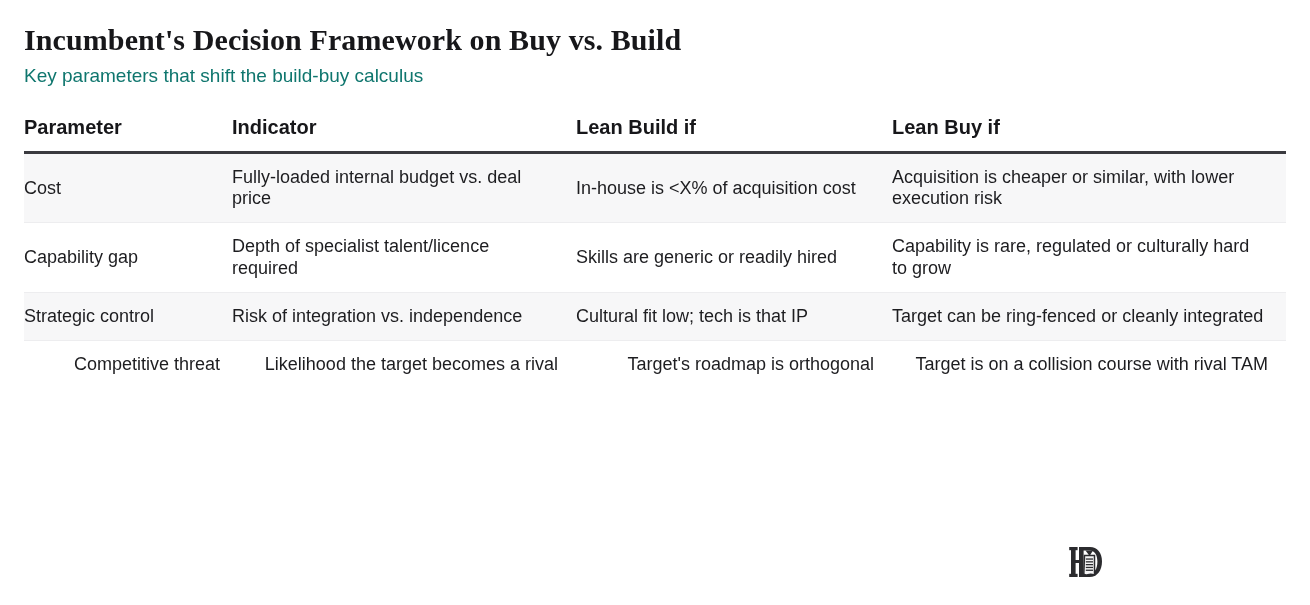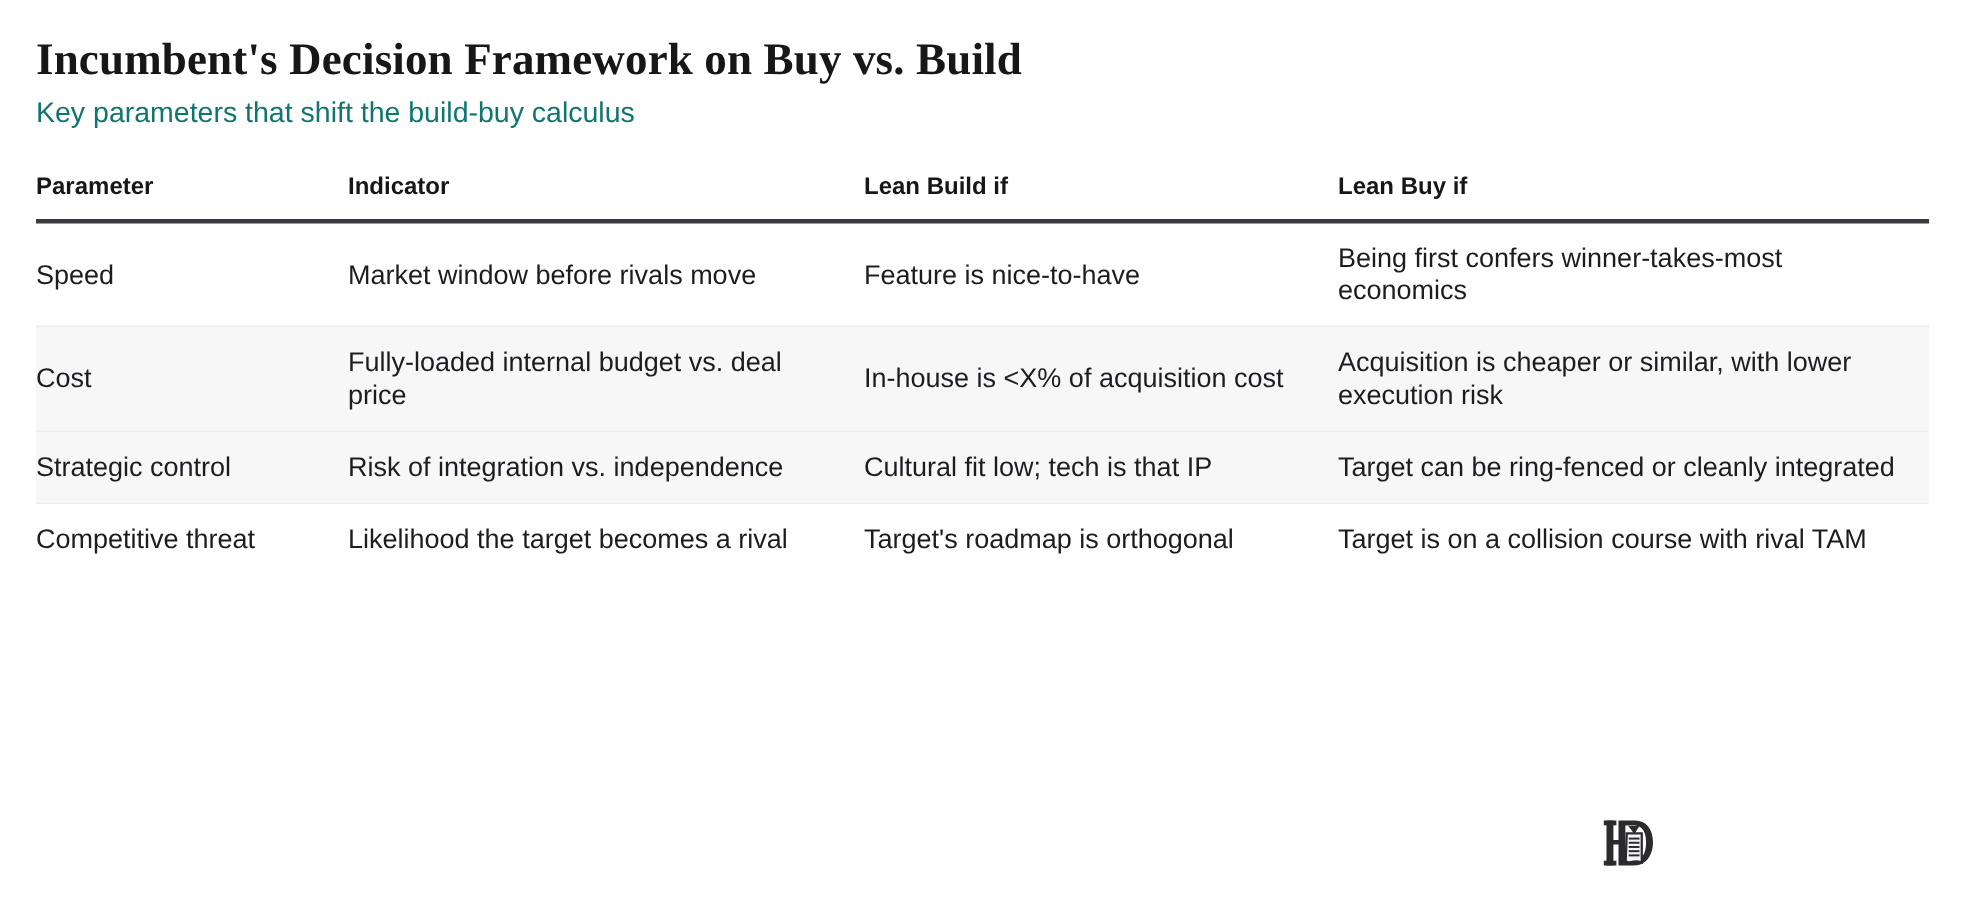--- a/index.html
+++ b/index.html
@@ -46,41 +46,42 @@
     table-layout: fixed;
   }
   table.matrix col.c-param   { width: 208px; }
   table.matrix col.c-ind     { width: 344px; }
   table.matrix col.c-build   { width: 316px; }
   table.matrix col.c-buy     { width: 394px; }
 
   table.matrix thead th {
     text-align: left;
     vertical-align: bottom;
-    font-size: 16px;
+    font-size: 20px;
     font-weight: bold;
     color: #17171a;
     padding: 0 14px 12px 0;
     border-bottom: 3px solid #3a3a3f;
     white-space: nowrap;
   }
   table.matrix tbody td {
     text-align: left;
     vertical-align: middle;
     font-size: 18px;
     line-height: 1.17;
     color: #1d1d20;
     padding: 13px 18px 13px 0;
     border-bottom: 1px solid #ededef;
   }
   table.matrix tbody tr.stripe td {
     background: #f7f7f8;
   }
   table.matrix tbody tr:last-child td {
     border-bottom: none;
+    text-align: right;
   }
   table.matrix tbody td.col-param { padding-right: 12px; }
 
   .logo {
     position: absolute;
     right: 26px;
     bottom: 20px;
     width: 44px;
     height: 44px;
   }
@@ -103,31 +104,31 @@
     </colgroup>
     <thead>
       <tr>
         <th>Parameter</th>
         <th>Indicator</th>
         <th>Lean Build if</th>
         <th>Lean Buy if</th>
       </tr>
     </thead>
     <tbody>
-      <tr class="row">
-        <td class="col-param">Speed</td>
-        <td>Market window before rivals move</td>
-        <td>Feature is nice-to-have</td>
-        <td>Being first confers winner-takes-most economics</td>
-      </tr>
       <tr class="row stripe">
         <td class="col-param">Cost</td>
         <td>Fully-loaded internal budget vs. deal price</td>
         <td>In-house is &lt;X% of acquisition cost</td>
         <td>Acquisition is cheaper or similar, with lower execution risk</td>
+      </tr>
+      <tr class="row">
+        <td class="col-param">Capability gap</td>
+        <td>Depth of specialist talent/licence required</td>
+        <td>Skills are generic or readily hired</td>
+        <td>Capability is rare, regulated or culturally hard to grow</td>
       </tr>
       <tr class="row stripe">
         <td class="col-param">Strategic control</td>
         <td>Risk of integration vs. independence</td>
         <td>Cultural fit low; tech is that IP</td>
         <td>Target can be ring-fenced or cleanly integrated</td>
       </tr>
       <tr class="row">
         <td class="col-param">Competitive threat</td>
         <td>Likelihood the target becomes a rival</td>

